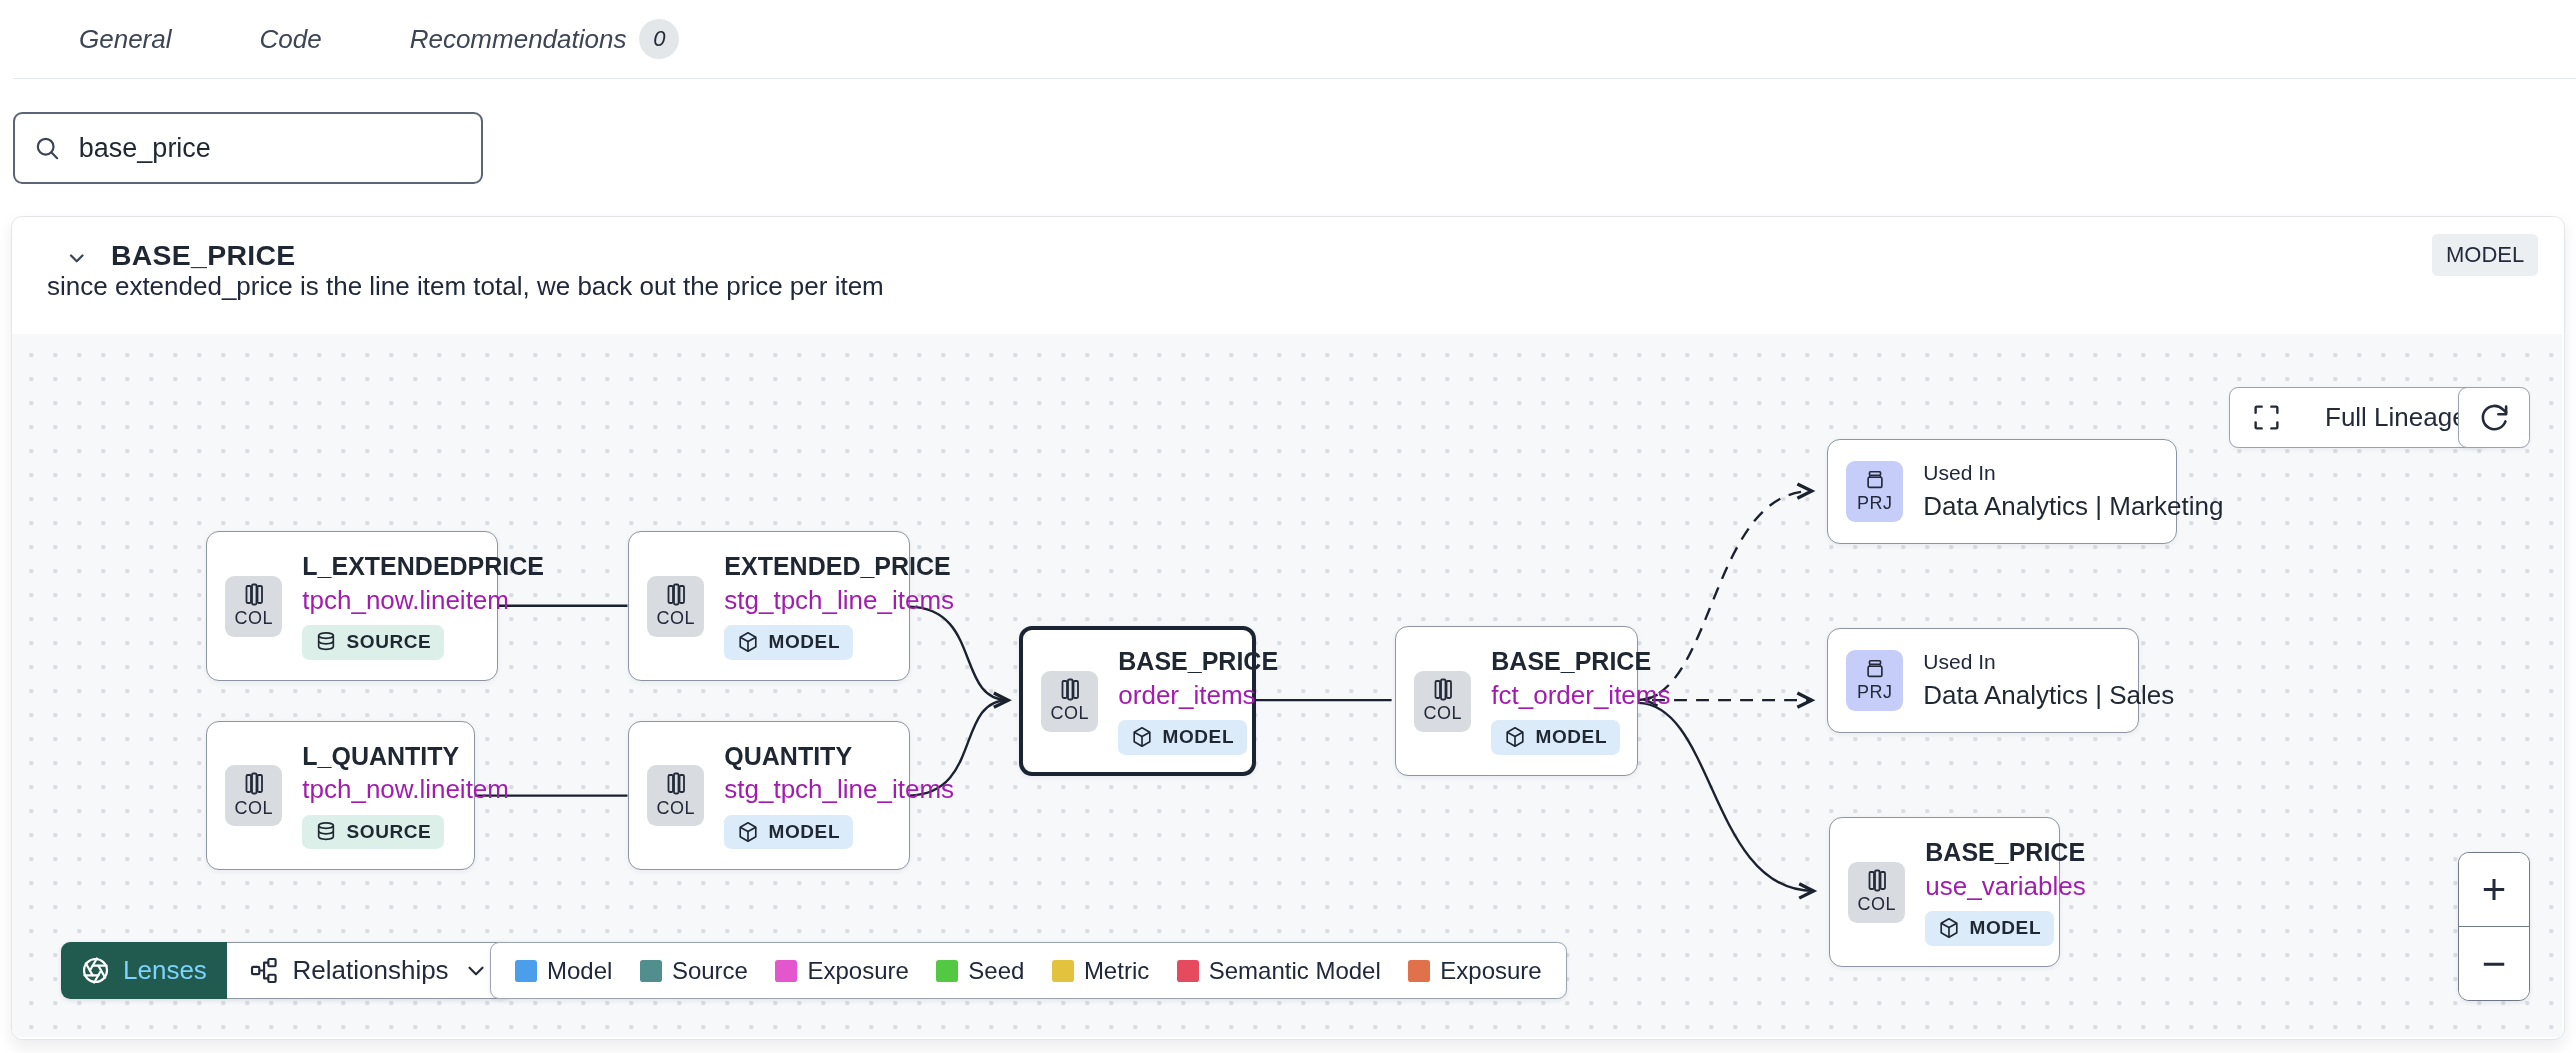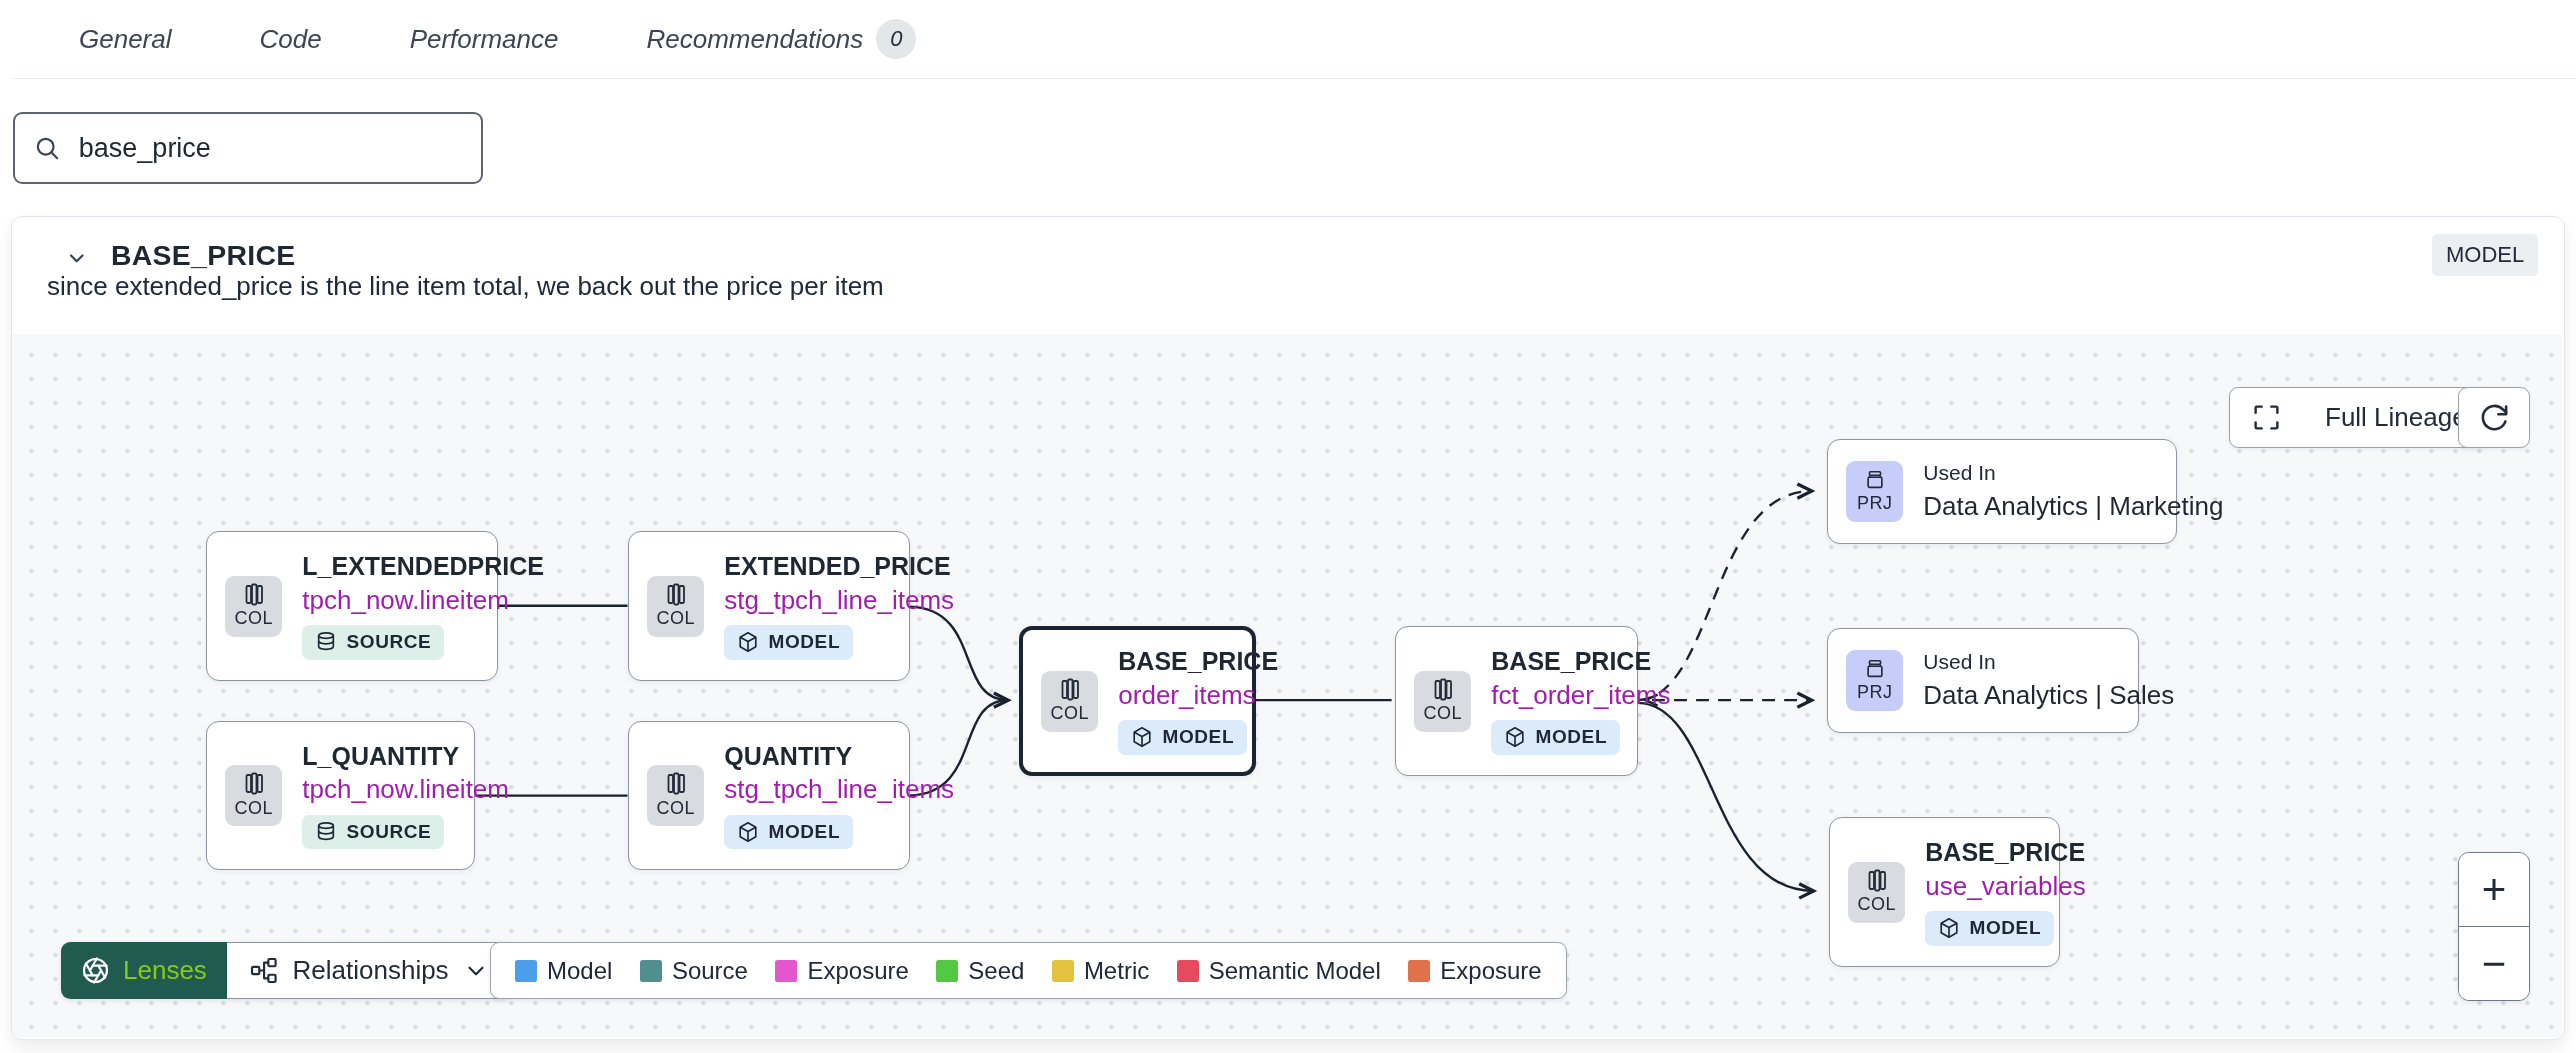--- a/index.html
+++ b/index.html
@@ -93,43 +93,40 @@
     border:1.8px solid #707A87; border-radius:11px; background:#fff; overflow:hidden;
     display:flex; flex-direction:column; box-shadow:0 1.8px 4.6px rgba(20,30,50,0.08); }
   .zoom-btn { flex:1; display:flex; align-items:center; justify-content:center;
     font-size:42px; font-weight:300; color:#232B3A; cursor:pointer; background:#fff; border:none; font-family:inherit; }
   .zoom-btn.bottom { border-top:1.8px solid #707A87; }
 
   
   .lens-bar { position:absolute; left:49px; top:608px; height:57px; display:flex;
     border-radius:9.2px; box-shadow:0 1.8px 4.6px rgba(20,30,50,0.1); }
   .lenses-btn { display:flex; align-items:center; gap:13px; padding:0 20px;
-    color:#84cc16; font-size:26px; border-radius:9.2px 0 0 9.2px; cursor:pointer; }
+    color:#7dd3fc; font-size:26px; border-radius:9.2px 0 0 9.2px; cursor:pointer; }
   .rel-btn { display:flex; align-items:center; gap:14.7px; padding:0 22px; background:#fff;
     border:1.8px solid #8C95A1; border-left:none; border-radius:0 9.2px 9.2px 0;
     font-size:26px; color:#232B3A; cursor:pointer; }
   .legend { position:absolute; left:478px; top:608px; height:57px;
     border:1.8px solid #9AA3AE; border-radius:9.2px; background:#fff;
     display:flex; align-items:center; gap:27.5px; padding:0 24px;
     box-shadow:0 1.8px 4.6px rgba(20,30,50,0.08); }
   .legend-item { display:flex; align-items:center; gap:10px; font-size:24px; color:#20293A; white-space:nowrap; }
   .legend-swatch { width:22px; height:22px; border-radius:2.8px; }
 </style>
 </head>
 <body>
 
 <nav class="tabbar">
   <div class="tab">
     <span class="tab-label">General</span>
   </div>
   <div class="tab">
     <span class="tab-label">Code</span>
-  </div>
-  <div class="tab">
-    <span class="tab-label">Performance</span>
   </div>
   <div class="tab">
     <span class="tab-label">Recommendations</span>
     <span class="tab-count">0</span>
   </div>
 </nav>
 
 <div class="searchbox">
   <span>
     <svg width="29" height="29" viewBox="0 0 24 24" fill="none" stroke="#3C4554" stroke-width="1.8" stroke-linecap="round">

